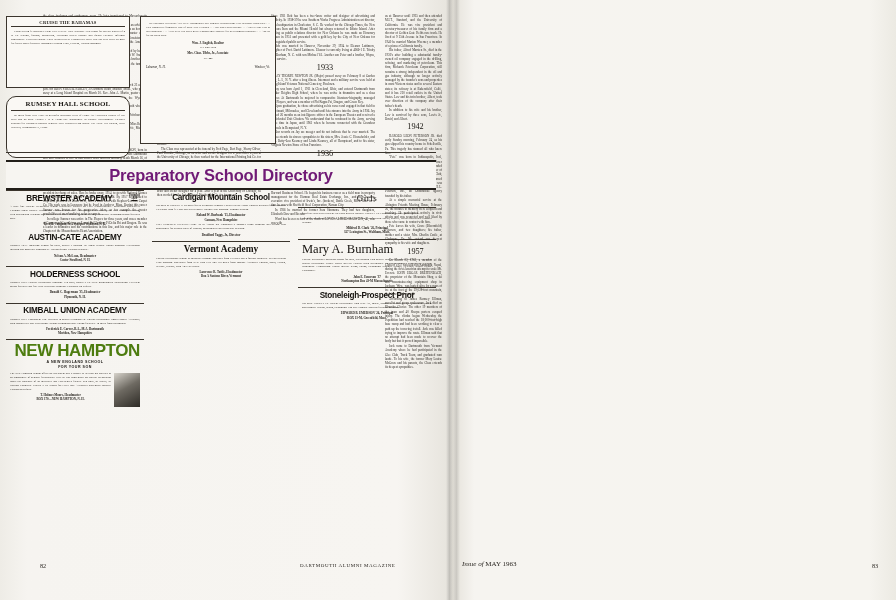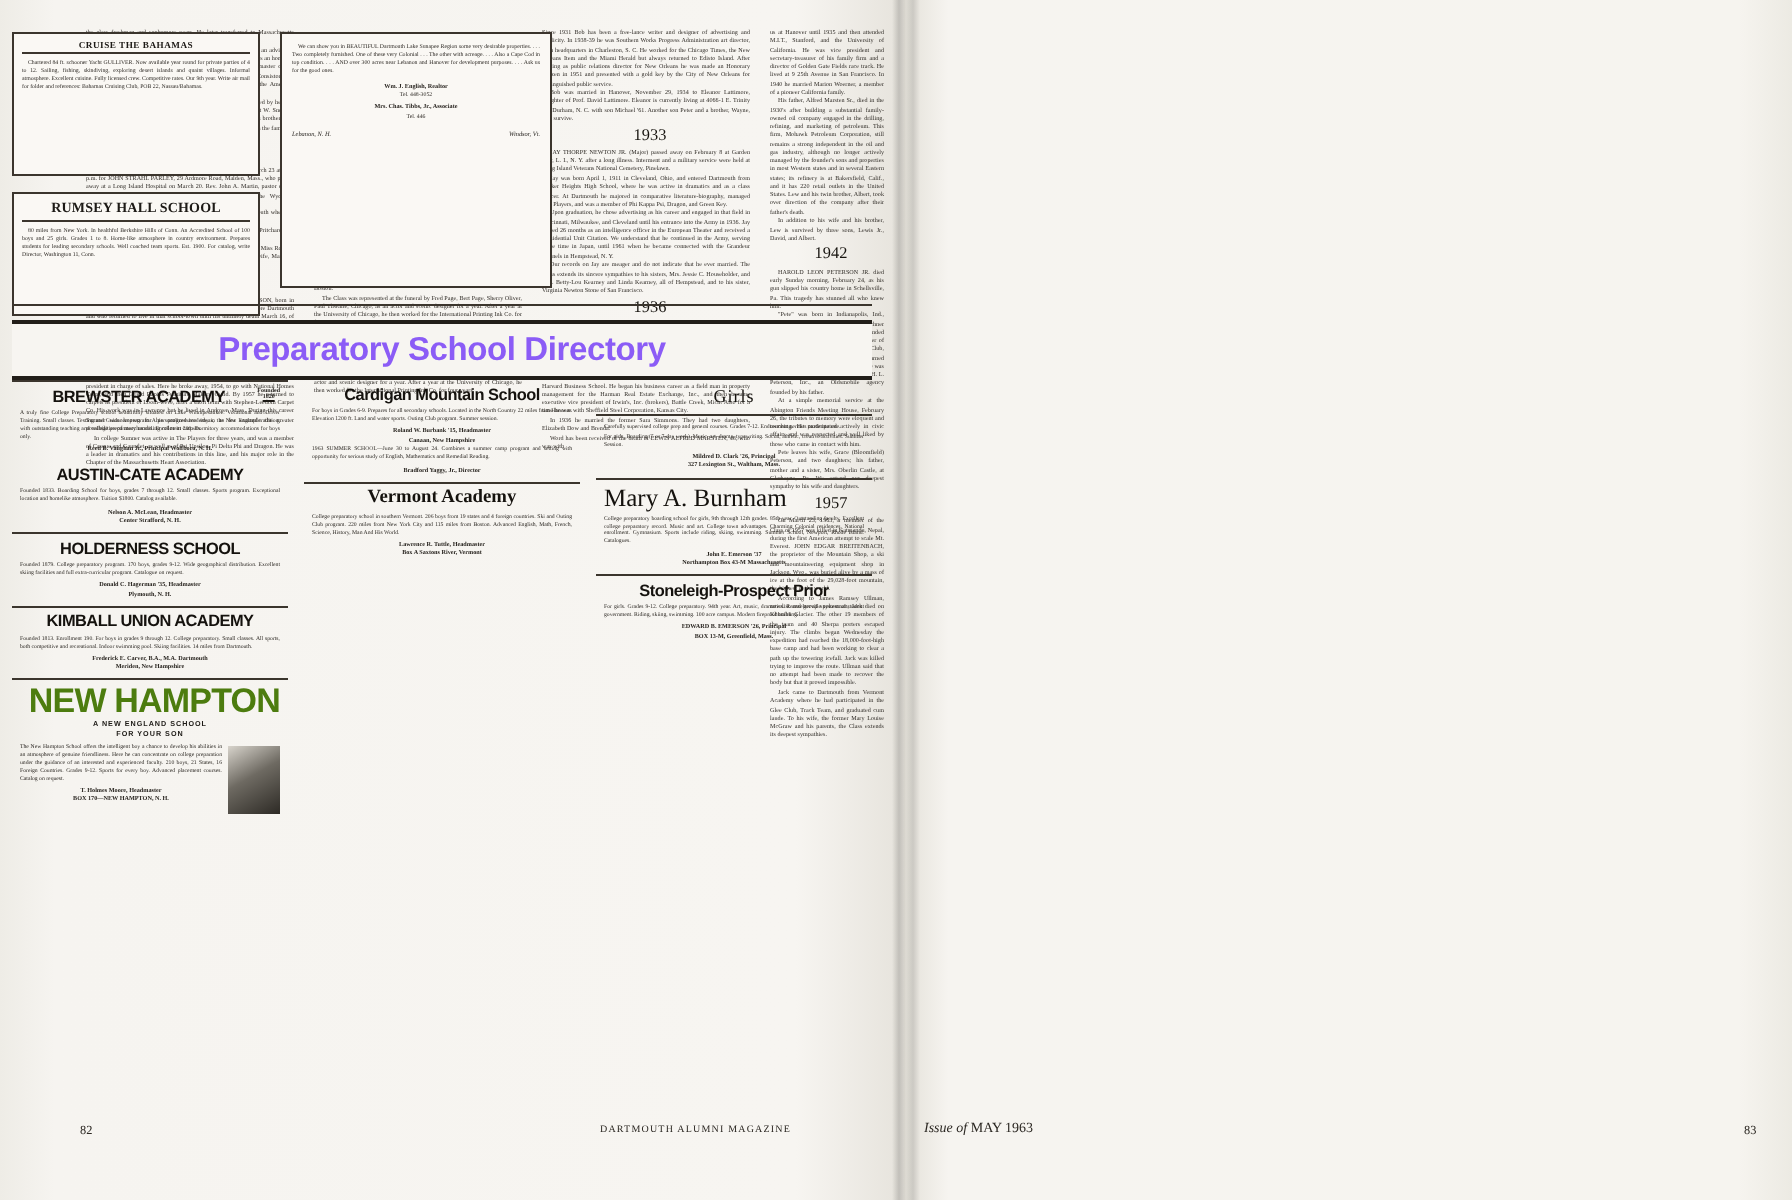--- a/index.html
+++ b/index.html
@@ -37,32 +37,32 @@
 
   
   .adbox{position:absolute;border:1px solid #3b352d;background:#faf8f4;
          box-sizing:border-box;}
   .adtxt{font-size:2.9px;line-height:4.05px;text-align:justify;color:#2b2722;}
   .adtxt p{margin:0 0 .5px;text-indent:3px;}
   .adctr{text-align:center;text-indent:0 !important;}
   .adhead{text-align:center;font-weight:bold;letter-spacing:.25px;}
 
   #ad-cruise{left:6px;top:16px;width:124px;height:72px;padding:3px 4px;}
-  #ad-rumsey{left:6px;top:96px;width:124px;height:62px;padding:3px 4px;}
+  #ad-rumsey{left:6px;top:96px;width:124px;height:62px;padding:3px 4px;border-radius:10px;}
   #ad-sunapee{left:140px;top:16px;width:136px;height:128px;padding:4px 5px;}
   #ad-weareable{left:284px;top:16px;width:152px;height:128px;padding:4px 5px;}
 
   .rule-full{position:absolute;height:1px;background:#3b352d;}
 
   
   #dirbanner{position:absolute;left:6px;top:160px;width:430px;height:26px;
      border-top:2px solid #221e19;border-bottom:2px solid #221e19;
      display:flex;align-items:center;justify-content:center;background:#f7f5f1;}
   #dirbanner span{font-family:"Liberation Sans",sans-serif;font-weight:bold;
-     font-size:16.5px;letter-spacing:-.2px;color:#8b5cf6;}
+     font-size:16.5px;letter-spacing:-.2px;color:#701a75;}
 
   
   .dircol{position:absolute;top:190px;width:138px;}
   #dcol1{left:6px;}
   #dcol2{left:152px;}
   #dcol3{left:298px;}
   .dcell{border-top:1px solid #3b352d;padding:2.5px 4px 4px;}
   .dcell.first{border-top:none;}
   .dname-sans{font-family:"Liberation Sans",sans-serif;font-weight:bold;
      text-align:center;font-size:8.2px;letter-spacing:-.25px;line-height:10px;color:#15120e;}

